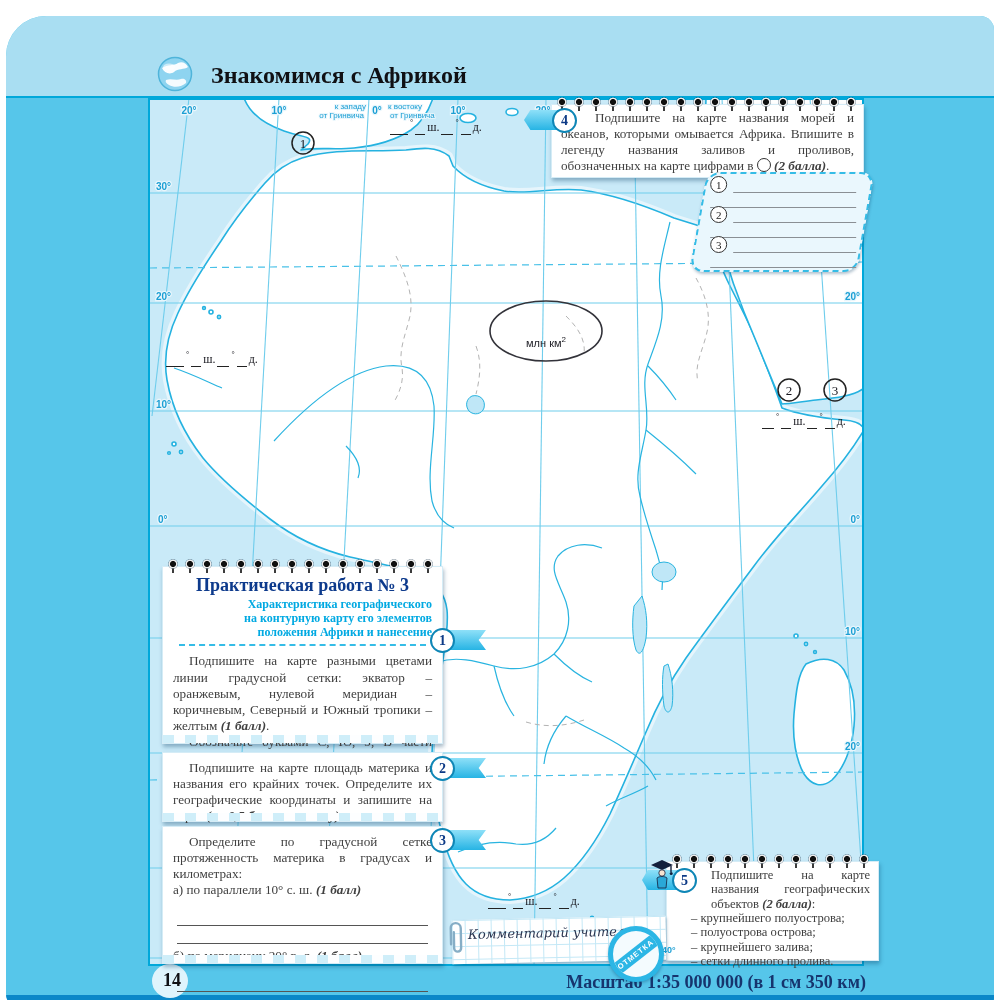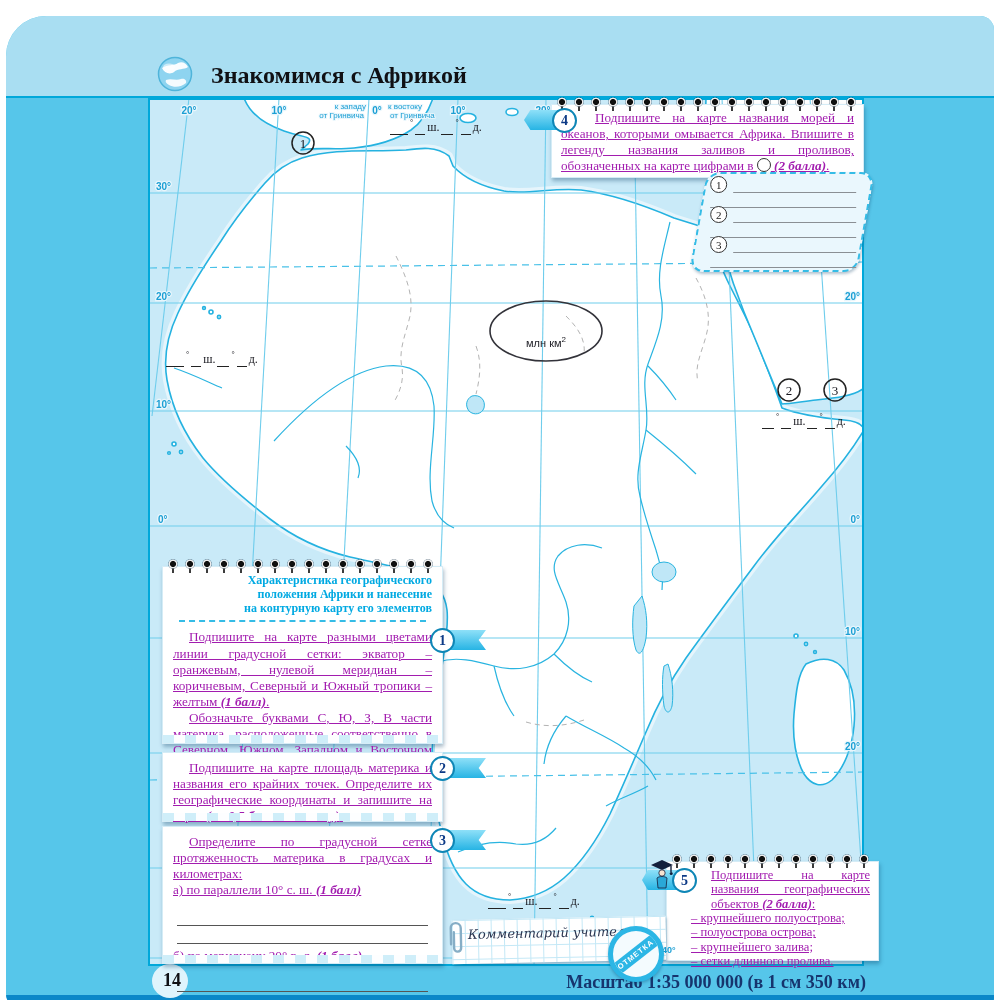--- a/index.html
+++ b/index.html
@@ -35,21 +35,21 @@
   
   .wbox{position:absolute;background:#fff;box-shadow:1px 3px 4px rgba(8,60,100,.35);
         border:1px solid #d5ecf6;box-sizing:border-box;z-index:4;}
   .spiral{position:absolute;left:2px;right:2px;top:-9px;height:15px;
     background-image:
       radial-gradient(circle at 8px 6px,#101010 2.7px,#ededed 3.3px 4.1px,rgba(15,45,70,.35) 4.7px,transparent 5.3px),
       repeating-linear-gradient(90deg,transparent 0 7px,#3c3c3c 7px 9px,transparent 9px 17px);
     background-size:17px 15px,17px 6px;background-position:0 0,0 9px;background-repeat:repeat-x;z-index:6;}
   .checker{position:absolute;left:0;right:0;bottom:0;height:8px;
     background:repeating-linear-gradient(90deg,#cfeef9 0 11px,#fdfeff 11px 22px);}
-  .tasktext{font-size:13.2px;line-height:1.22;color:#a21caf;text-align:justify;text-decoration:underline;}
+  .tasktext{font-size:13.2px;line-height:1.22;color:#404040;text-align:justify;}
   .tasktext p{margin:0;text-indent:16px;}
   .bi{font-weight:bold;font-style:italic;}
   .circ-inline{display:inline-block;width:12px;height:12px;border:1.4px solid #333;border-radius:50%;
                vertical-align:-2px;}
   .pw-title{font-weight:bold;font-size:18px;color:#0d3a8c;text-align:center;margin:2px 0 1px;}
   .pw-sub{font-weight:bold;font-size:12px;line-height:1.18;color:#00a9e2;text-align:right;}
   .dashdiv{border-top:2.5px dashed #35bce6;margin:5px 6px 7px;}
   .writeline{border-bottom:1.2px solid #555;height:15px;margin:0 4px;}
 
   
@@ -315,24 +315,25 @@
             <span class="lline"></span>
           </div>
       <div class="lrow">
             <span class="lline"></span>
           </div>
     </div>
   </div>
 
   <div class="wbox" style="left:156px;top:550px;width:281px;height:178px;padding:6px 10px 10px 10px;">
     <div class="spiral"></div>
+    <div class="pw-title">Практическая работа № 3</div>
     <div class="pw-sub">
       <div>Характеристика географического</div>
+      <div>на контурную карту его элементов</div>
       <div>положения Африки и нанесение</div>
-      <div>на контурную карту его элементов</div>
     </div>
     <div class="dashdiv"></div>
     <div class="tasktext">
       <p><span>Подпишите на карте разными цветами линии градусной сетки: экватор – оранжевым, нулевой меридиан – коричневым, Северный и Южный тропики – желтым </span><span class="bi">(1 балл)</span><span>.</span></p>
       <p><span>Обозначьте буквами С, Ю, З, В части материка, расположенные соответственно в Северном, Южном, Западном и Восточном полушариях </span><span class="bi">(1 балл)</span><span>.</span></p>
     </div>
     <div class="checker"></div>
   </div>
   <div class="badge" style="left:424px;top:612px;">
     <div class="bflag r"></div>

